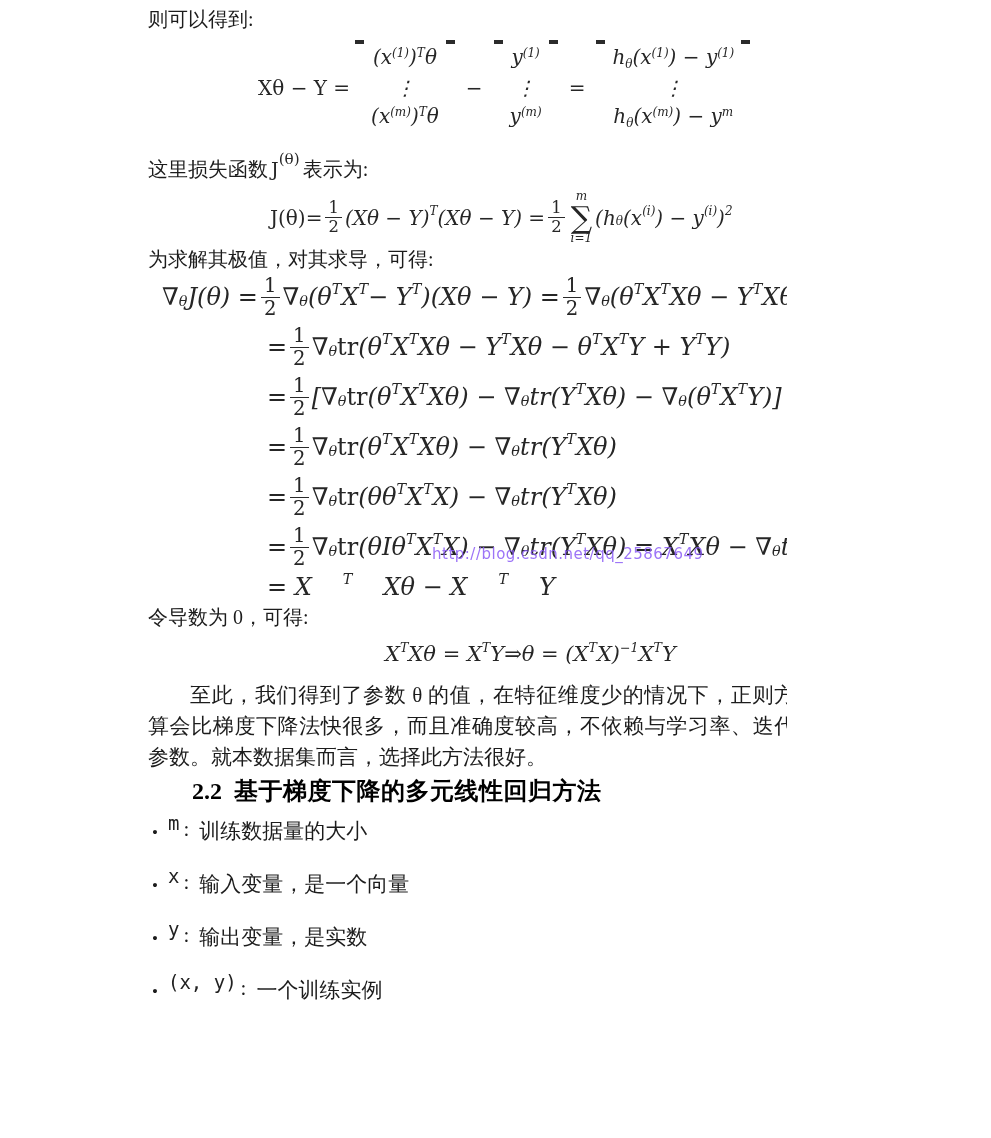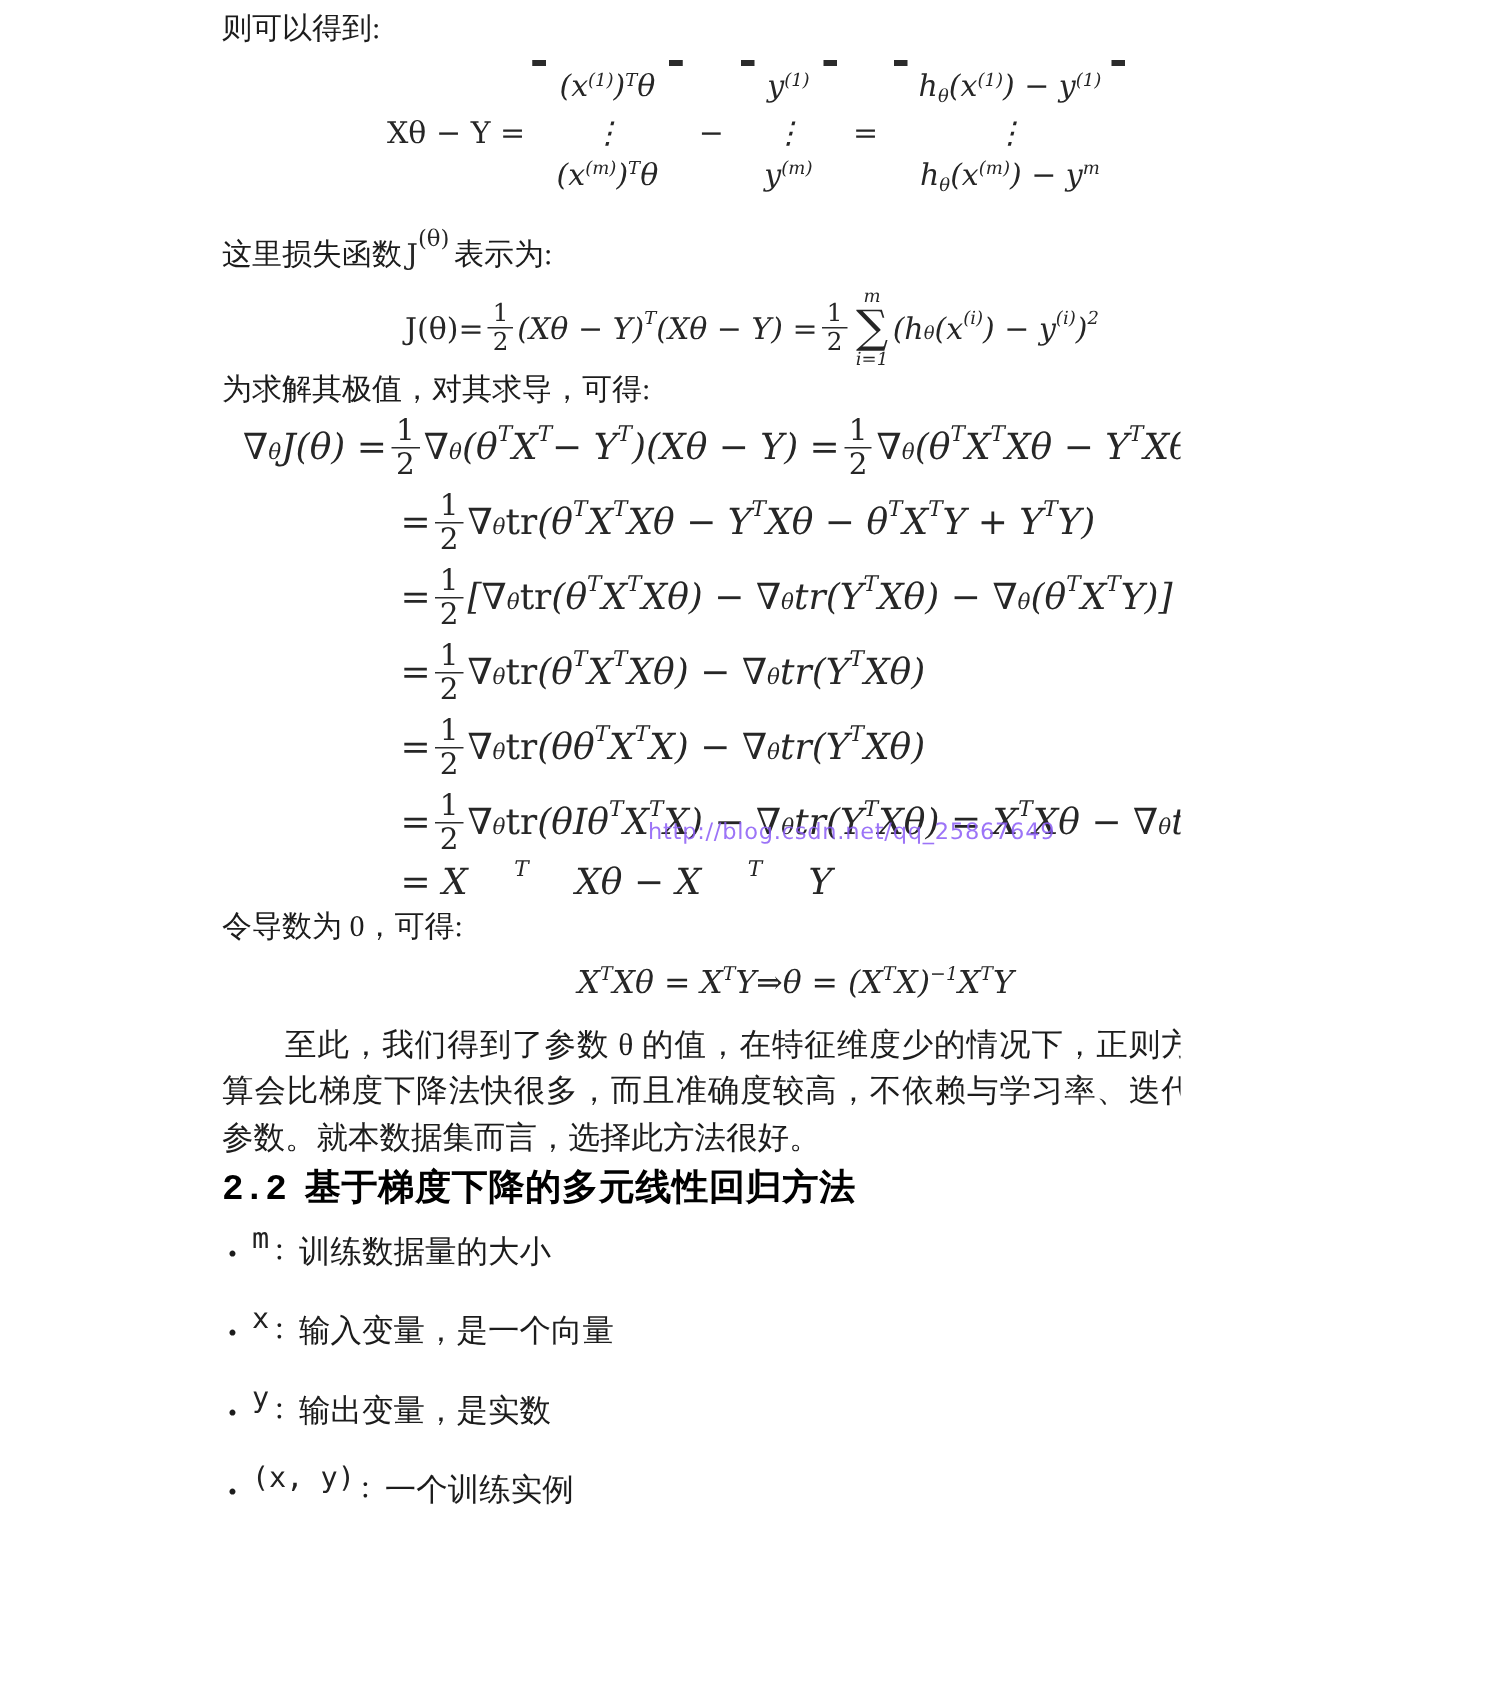--- a/index.html
+++ b/index.html
@@ -50,21 +50,21 @@
                 margin:0 0 4px 119px; height:46px; }
   .deriv-line.first { margin-left:14px; }
   .deriv-line.last { height:26px;gap:31px; }
 
   .zero-intro { margin-top:4px; }
   .normal-eq { margin:8px 0 0 237px; font-size:21px; height:32px; }
 
   .conclusion { margin-top:10px; text-indent:2em; text-align:justify; }
 
   .heading { margin:2px 0 0 0; font-size:24px; font-weight:bold; line-height:32px; color:#000; }
-  .heading-num { font-family:Liberation Mono, monospace; margin-right:12px; }
+  .heading-num { font-family:Liberation Serif, serif; margin-right:12px;margin-left:44px; }
   .heading-title { font-family:"Liberation Sans","DejaVu Sans",sans-serif; letter-spacing:0.5px; }
 
   .gd-para { margin-top:12px; text-indent:2em; text-align:justify; }
 
   .bullets { margin-top:10px; }
   .bullet-item { display:flex; align-items:flex-start; height:30px; margin-bottom:23px; font-size:21px; }
   .bullet-dot { font-size:17px; margin:3px 10px 0 4px; line-height:26px; }
   .bullet-symbol { font-family:"DejaVu Sans Mono",monospace; font-size:19px; position:relative; top:-5px; color:#222; }
   .bullet-colon { margin:0 10px 0 4px; }
 

